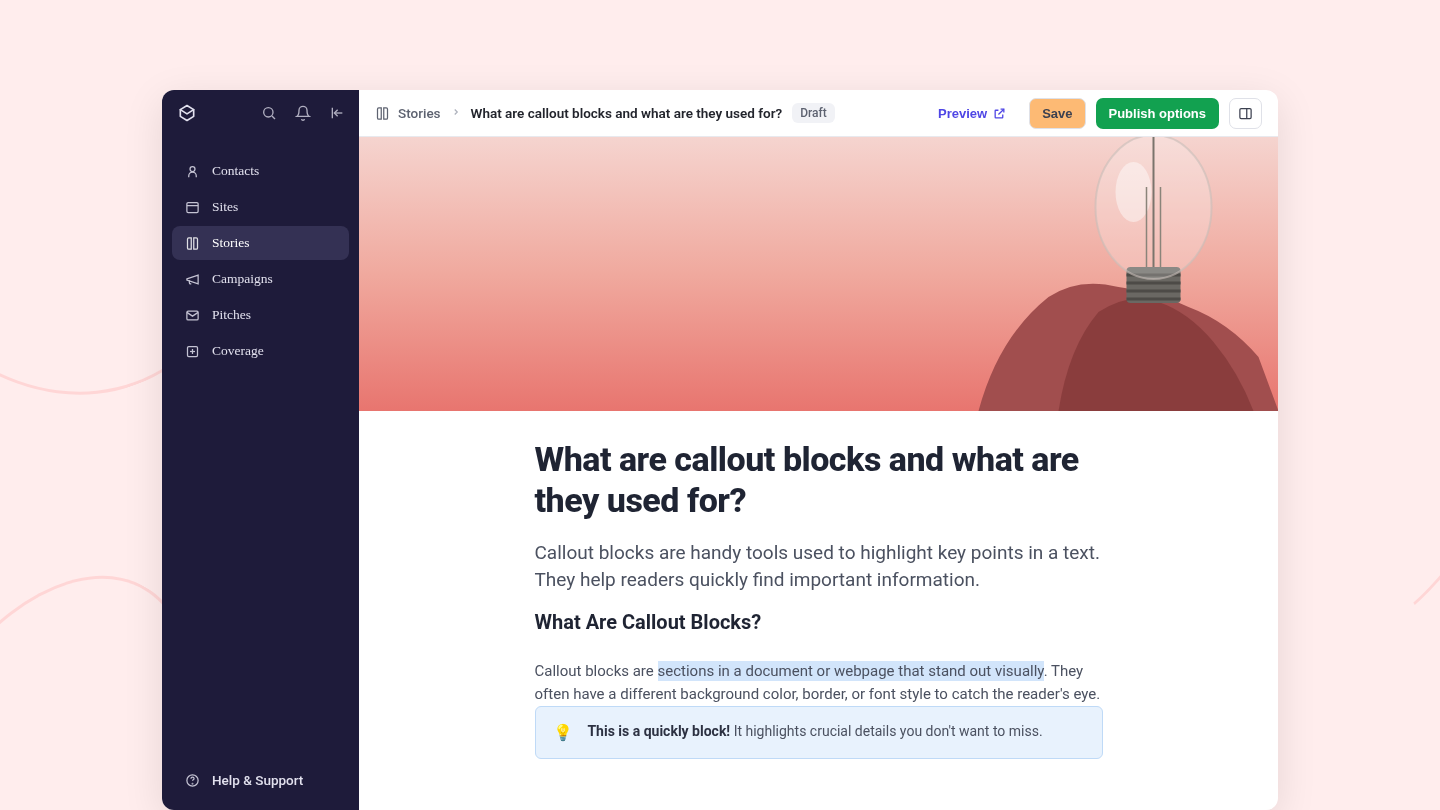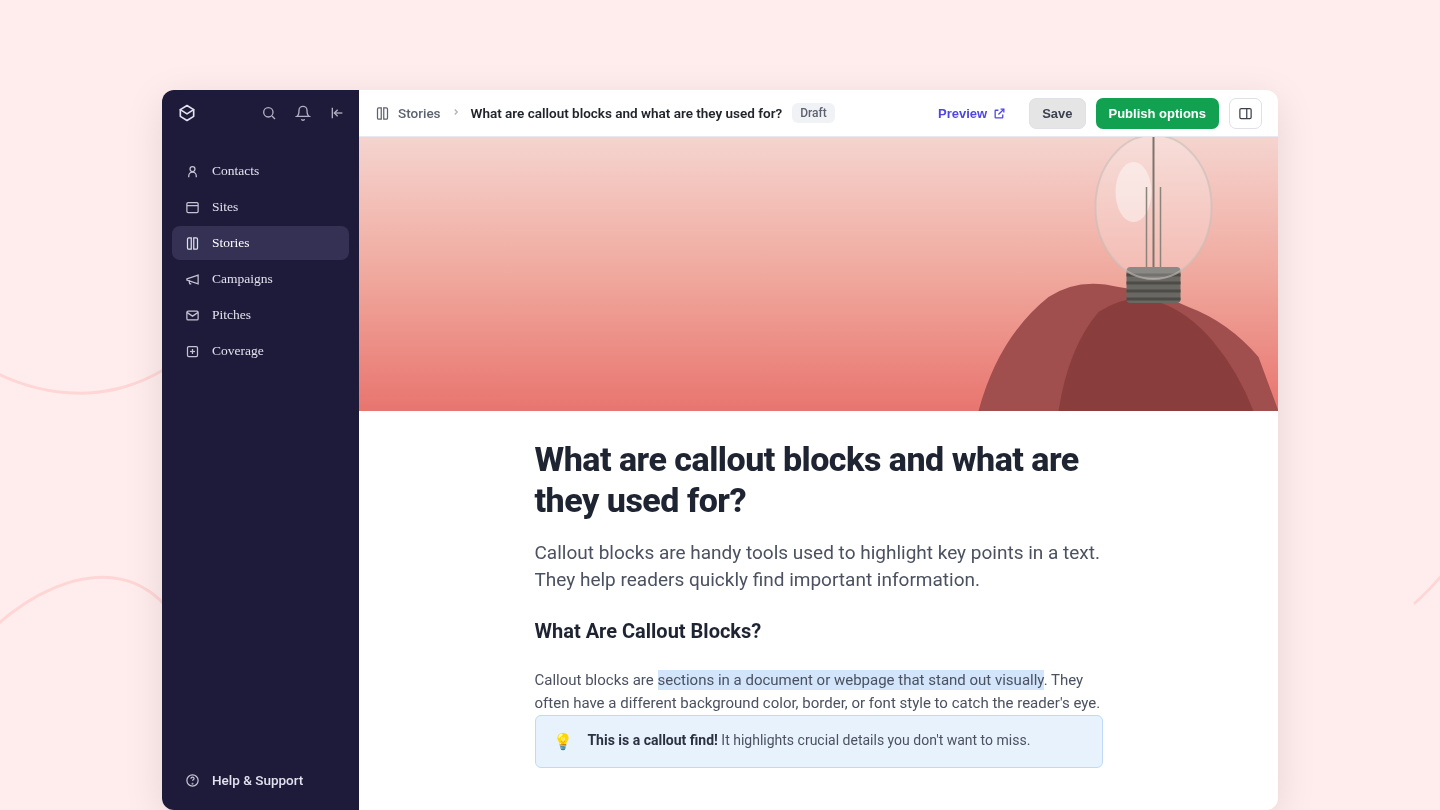--- a/index.html
+++ b/index.html
@@ -171,21 +171,21 @@
   font-weight: 600;
   border-radius: 7px;
   padding: 7px 12px;
   cursor: pointer;
   display: flex;
   align-items: center;
   gap: 6px;
   border: 1px solid transparent;
 }
 .btn-preview { color: #4f46e5; background: transparent; }
-.btn-save { color: #3c4150; background: #e5e5e5; border-color: #dfe1e8; }
+.btn-save { color: #3c4150; background: #fdba74; border-color: #dfe1e8; }
 .btn-publish { color: #fff; background: #12a150; }
 .btn-panel { background: #fff; border-color: #dfe1e8; padding: 7px 8px; }
 
 .content {
   flex: 1;
   overflow: auto;
 }
 .hero {
   height: 274px;
   background: linear-gradient(180deg, #f5d4cf 0%, #f0a99e 50%, #e8756f 100%);
@@ -203,21 +203,21 @@
   font-weight: 800;
   color: #1f2433;
   line-height: 1.2;
   margin-bottom: 18px;
   letter-spacing: -0.5px;
 }
 .lead {
   font-size: 19px;
   color: #4b5160;
   line-height: 1.45;
-  margin-bottom: 25px;
+  margin-bottom: 16px;
 }
 .article h2 {
   font-size: 20px;
   font-weight: 700;
   color: #1f2433;
   margin-bottom: 26px;
 }
 .body-text {
   font-size: 15px;
   color: #4b5160;
@@ -420,19 +420,19 @@
       <div class="article">
         <h1>What are callout blocks and what are they used for?</h1>
         <p class="lead">Callout blocks are handy tools used to highlight key points in a text. They help readers quickly find important information.</p>
         <h2>What Are Callout Blocks?</h2>
         <p class="body-text">
           <span>Callout blocks are </span><span class="highlight">sections in a document or webpage that stand out visually</span><span>. They often have a different background color, border, or font style to catch the reader's eye.</span>
         </p>
         <div class="callout">
           <span class="callout-emoji">💡</span>
           <span>
-            <strong>This is a callout find!</strong><span> It highlights crucial details you don't want to miss.</span>
+            <strong>This is a quickly block!</strong><span> It highlights crucial details you don't want to miss.</span>
           </span>
         </div>
       </div>
     </div>
   </div>
 </div>
 
 </body></html>

